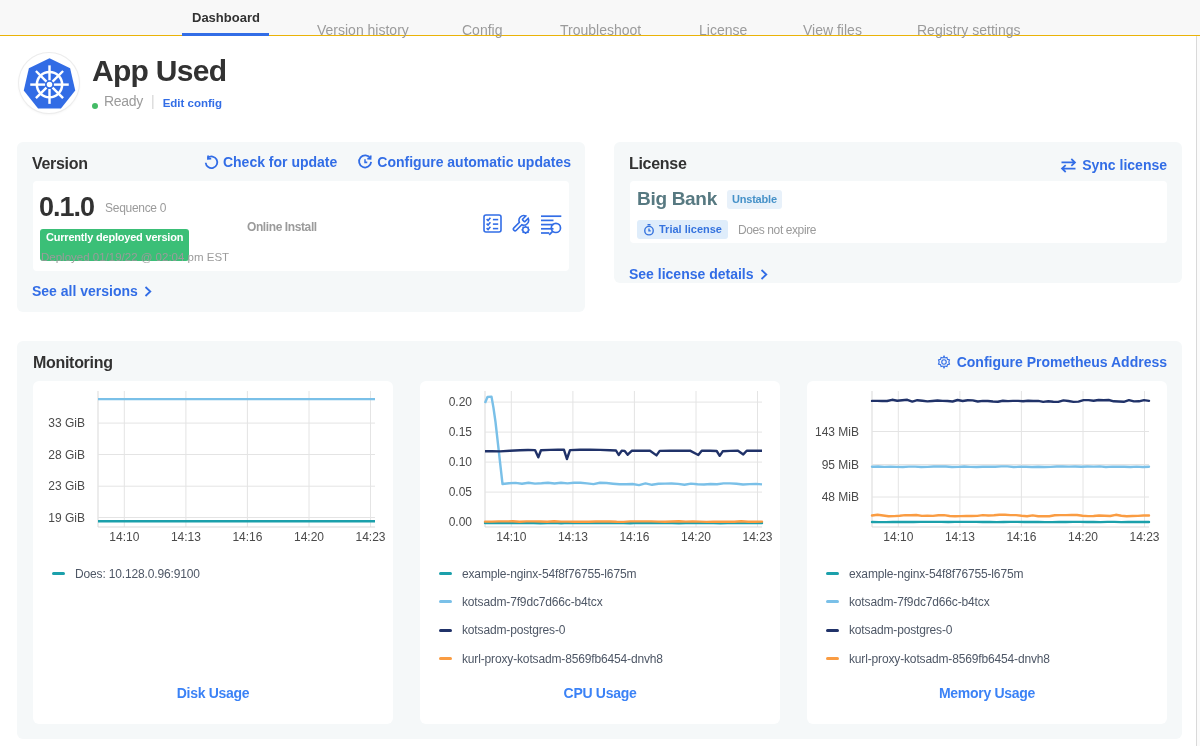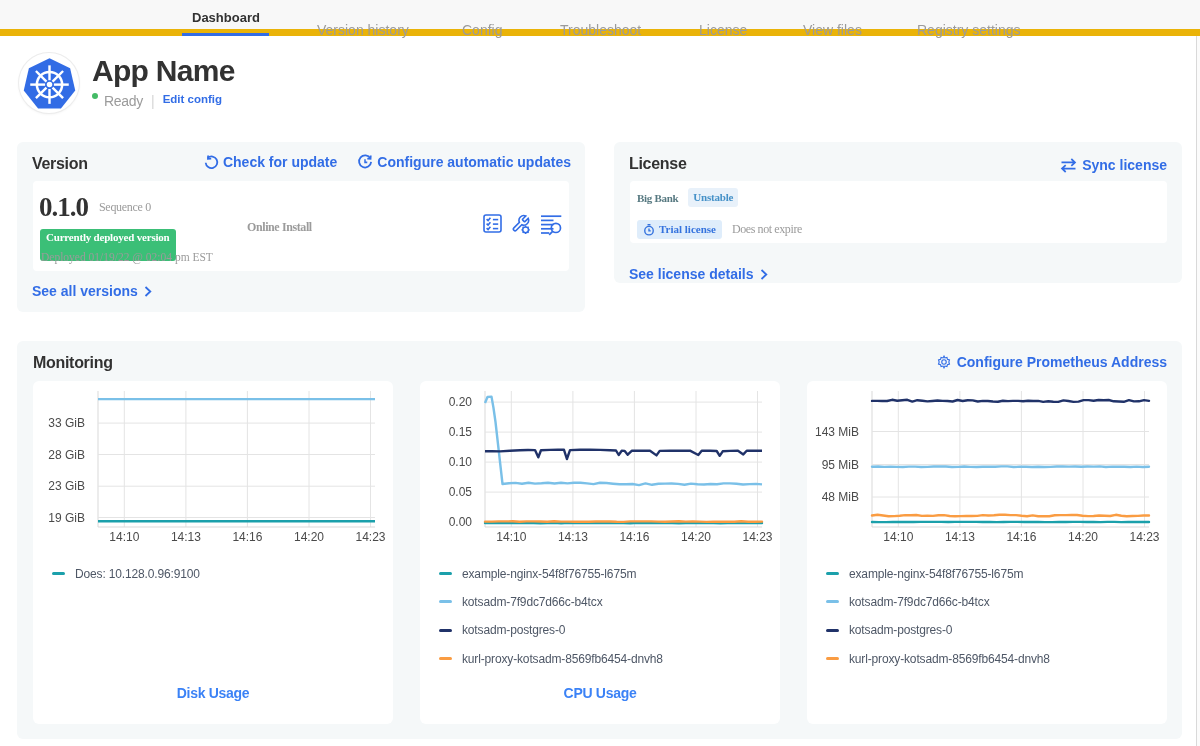--- a/index.html
+++ b/index.html
@@ -1,41 +1,41 @@
 <!DOCTYPE html>
 <html><head>
 <meta charset="utf-8">
 <style>
 * { margin:0; padding:0; box-sizing:border-box; }
 html,body { width:1200px; height:746px; background:#fff; font-family:"Liberation Sans", sans-serif; }
 #page { position:relative; width:1200px; height:746px; overflow:hidden; }
 .link { color:#326de6; font-weight:bold; font-size:14px; letter-spacing:0; }
 
 
-#nav { position:absolute; top:0; left:0; width:1200px; height:36px; background:#f8f8f8; border-bottom:7px solid #eab308; }
+#nav { position:absolute; top:0; left:0; width:1200px; height:36px; background:#f8f8f8; border-bottom:1px solid #eab308; }
 .tab { position:absolute; top:12px; height:35px; line-height:36px; font-size:14px; color:#9b9b9b; }
 #tabactive { position:absolute; top:0; height:35px; line-height:36px; font-size:13px; font-weight:bold; color:#323232; }
 #tabline { position:absolute; left:182px; top:33px; width:87px; height:3px; background:#326de6; }
 
 
 #appicon { position:absolute; left:19px; top:53px; width:60px; height:60px; border-radius:50%; background:#fff; box-shadow:0 0 0 1px #ececec, 0 1px 3px rgba(0,0,0,.08); display:flex; align-items:center; justify-content:center; }
 #appname { position:absolute; left:92px; top:54px; font-size:30px; letter-spacing:-0.7px; font-weight:bold; color:#323232; }
-#appsub { position:absolute; left:92px; top:93px; height:16px; display:flex; align-items:flex-start; }
+#appsub { position:absolute; left:92px; top:93px; height:16px; display:flex; align-items:flex-end; }
 #appsub .dot { width:6px; height:6px; border-radius:50%; background:#44bb66; margin-right:6px; }
 #appsub .rdy { font-size:14px; letter-spacing:-0.3px; color:#9b9b9b; }
 #appsub .sep { color:#d5d5d5; margin:0 8px; font-size:14px; font-weight:400; }
 #appsub .edit { font-size:11.5px; font-weight:bold; color:#326de6; }
 
 
 .panel { position:absolute; background:#f5f8f9; border-radius:6px; }
 #versionPanel { left:17px; top:142px; width:568px; height:170px; }
 #licensePanel { left:614px; top:142px; width:568px; height:141px; }
 #monPanel { left:17px; top:341px; width:1165px; height:398px; }
 .card-title { position:absolute; font-size:16px; letter-spacing:-0.3px; font-weight:bold; color:#323232; }
-.innercard { position:absolute; background:#fff; border-radius:4px;font-family:Liberation Serif, serif; }
+.innercard { position:absolute; background:#fff; border-radius:4px; }
 
 
 #vTitle { left:15px; top:13px; }
 #vLinks { position:absolute; right:14px; top:12px; display:flex; align-items:center; }
 #vLinks svg { margin-right:4px; }
 #vLinks .link { display:inline-flex; align-items:center; }
 #vCard { left:16px; top:39px; width:536px; height:90px; }
 #vNumRow { position:absolute; left:6px; top:11px; display:flex; align-items:center; }
 #vNum { font-size:27px; letter-spacing:-1px; font-weight:bold; color:#323232; }
 #vSeq { font-size:12px; letter-spacing:-0.3px; color:#9b9b9b; margin-left:11px; }
@@ -44,21 +44,21 @@
 #vMid { position:absolute; left:214px; top:39px; font-size:12px; letter-spacing:-0.4px; font-weight:bold; color:#9b9b9b; }
 #vIcons { position:absolute; left:450px; top:33px; display:flex; gap:9px; }
 #vSeeAll { position:absolute; left:15px; top:141px; }
 
 
 #lTitle { left:15px; top:13px; }
 #lSync { position:absolute; right:15px; top:15px; display:inline-flex; align-items:center; }
 #lSync svg { margin-right:5px; }
 #lCard { left:16px; top:39px; width:537px; height:62px; }
 #lRow1 { position:absolute; left:7px; top:7px; display:flex; align-items:center; }
-#lName { font-size:11px; letter-spacing:-0.3px; font-weight:bold; color:#577981; }
+#lName { font-size:19px; letter-spacing:-0.3px; font-weight:bold; color:#577981; }
 .badge-blue { background:#e8f1fa; color:#4591c8; font-size:11px; letter-spacing:-0.2px; font-weight:bold; border-radius:3px; padding:4px 5px; margin-left:10px; line-height:11px; }
 #lRow2 { position:absolute; left:7px; top:39px; display:flex; align-items:center; }
 .badge-trial { background:#dfedfb; color:#3573de; font-size:11px; font-weight:bold; border-radius:3px; padding:3.5px 6px; display:inline-flex; align-items:center; line-height:11px; }
 .badge-trial svg { margin-right:4px; }
 #lExpire { font-size:12px; letter-spacing:-0.4px; color:#9b9b9b; margin-left:10px; }
 #lSee { position:absolute; left:15px; top:124px; }
 
 
 #mTitle { left:16px; top:13px; }
 #mConf { position:absolute; right:15px; top:13px; display:inline-flex; align-items:center; }
@@ -101,21 +101,21 @@
         <line x1="58" y1="52" x2="85" y2="52"></line>
         <line x1="44.5" y1="46.5" x2="25.3" y2="27.3"></line>
         <line x1="55.5" y1="46.5" x2="74.7" y2="27.3"></line>
         <line x1="44.5" y1="57.5" x2="25.3" y2="76.7"></line>
         <line x1="55.5" y1="57.5" x2="74.7" y2="76.7"></line>
       </g>
       <circle cx="50" cy="52" r="5" fill="#fff" stroke="none"></circle>
     </g>
   </svg>
 </div>
-<div id="appname">App Name</div>
+<div id="appname">App Used</div>
 <div id="appsub">
       <span class="dot"></span>
       <span class="rdy">Ready</span>
       <span class="sep">|</span>
       <span class="edit">Edit config</span>
     </div>
 
 <div class="panel" id="versionPanel">
   <div class="card-title" id="vTitle">Version</div>
   <div id="vLinks">
@@ -324,16 +324,17 @@
           </div>
       <div class="legrow">
             <span class="dash c-navy"></span>
             <span class="legtxt">kotsadm-postgres-0</span>
           </div>
       <div class="legrow">
             <span class="dash c-orange"></span>
             <span class="legtxt">kurl-proxy-kotsadm-8569fb6454-dnvh8</span>
           </div>
     </div>
+    <div class="ctitle">Memory Usage</div>
   </div>
 </div>
 
 </div>
 
 </body></html>

